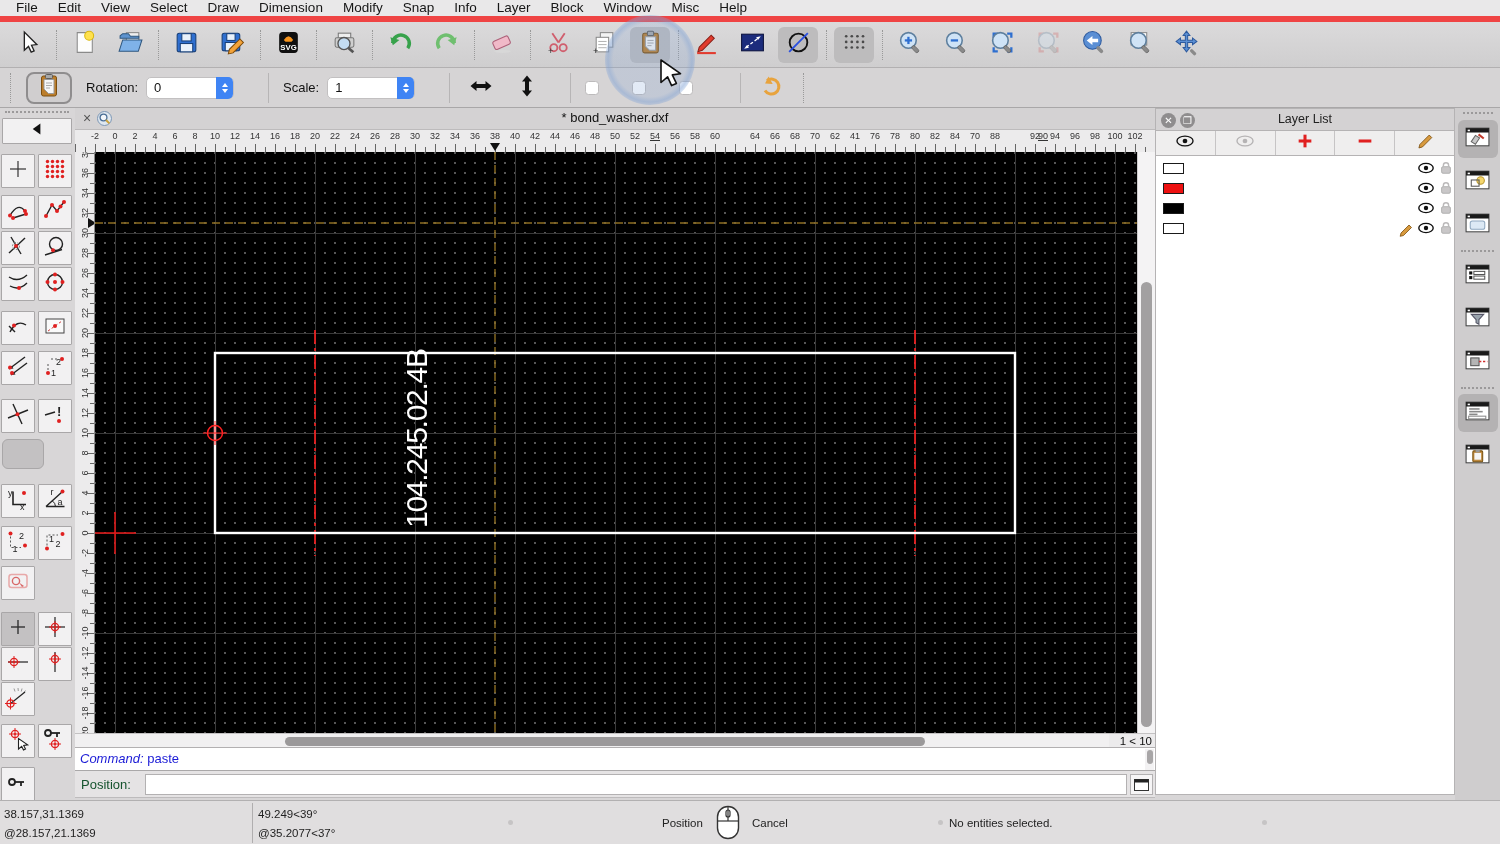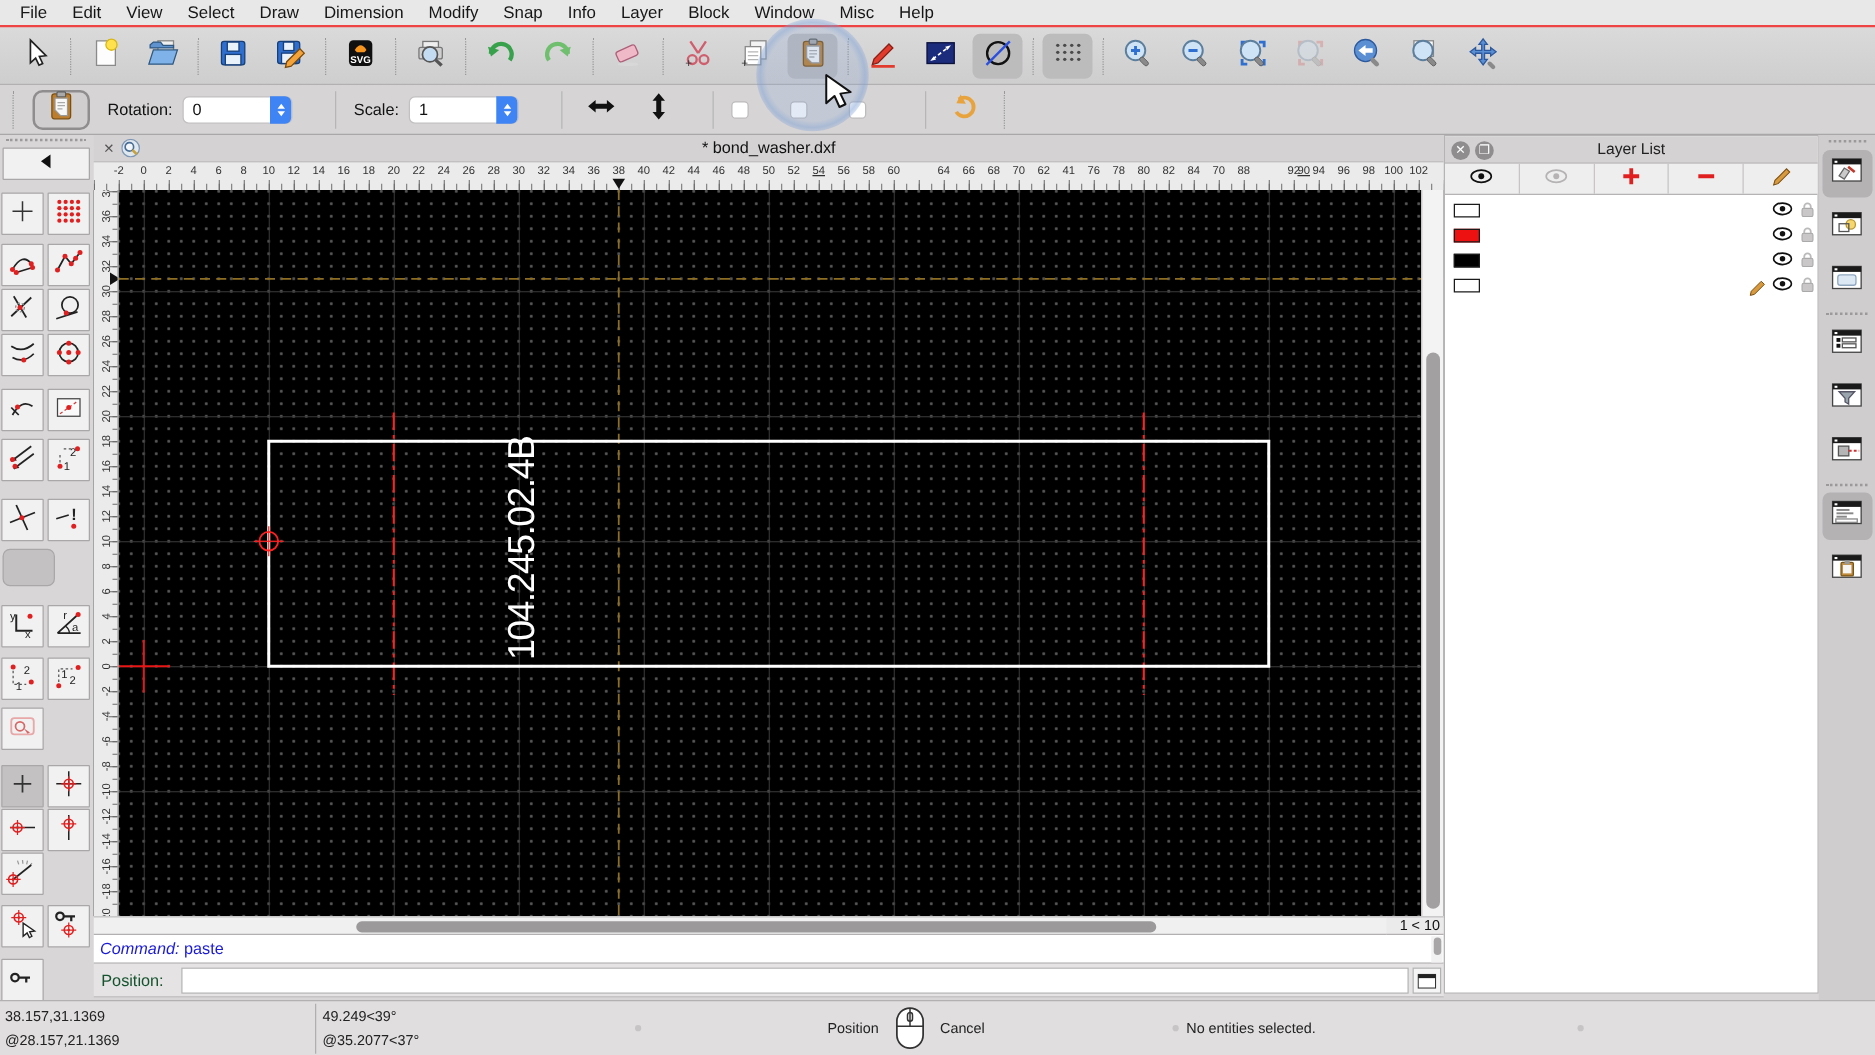--- a/index.html
+++ b/index.html
@@ -1,19 +1,19 @@
 <!DOCTYPE html>
 <html><head>
 <meta charset="utf-8">
 <style>
   * { margin:0; padding:0; box-sizing:border-box; }
   html,body { width:1500px; height:844px; overflow:hidden; font-family:"Liberation Sans", sans-serif; background:#d8d6d7; position:relative; }
 
   
-  #menubar { position:absolute; left:0; top:0; width:1500px; height:22px; background:#e9e8e9; border-bottom:2px solid #ef4444; display:flex; align-items:center; padding-left:6px; }
+  #menubar { position:absolute; left:0; top:0; width:1500px; height:22px; background:#e9e8e9; border-bottom:6px solid #ef4444; display:flex; align-items:center; padding-left:6px; }
   .menu-item { font-size:13.5px; color:#161616; padding:0 10px; height:22px; line-height:22px; cursor:default; }
 
   
   #toolbar1 { position:absolute; left:0; top:22px; width:1500px; height:46px; background:linear-gradient(#dbdadb,#cfcecf); border-bottom:1px solid #b2b0b1; display:flex; align-items:center; padding-left:8px; }
   .tb-btn { width:40px; height:36px; display:flex; align-items:center; justify-content:center; margin-right:6px; border-radius:6px; }
   .tb-btn.active { background:#bdbcbd; }
   .tb-btn.disabled { opacity:.5; }
   .dotsep { height:30px; width:3px; border-left:1px dotted #999; margin:0 5px 0 2px; }
 
   

